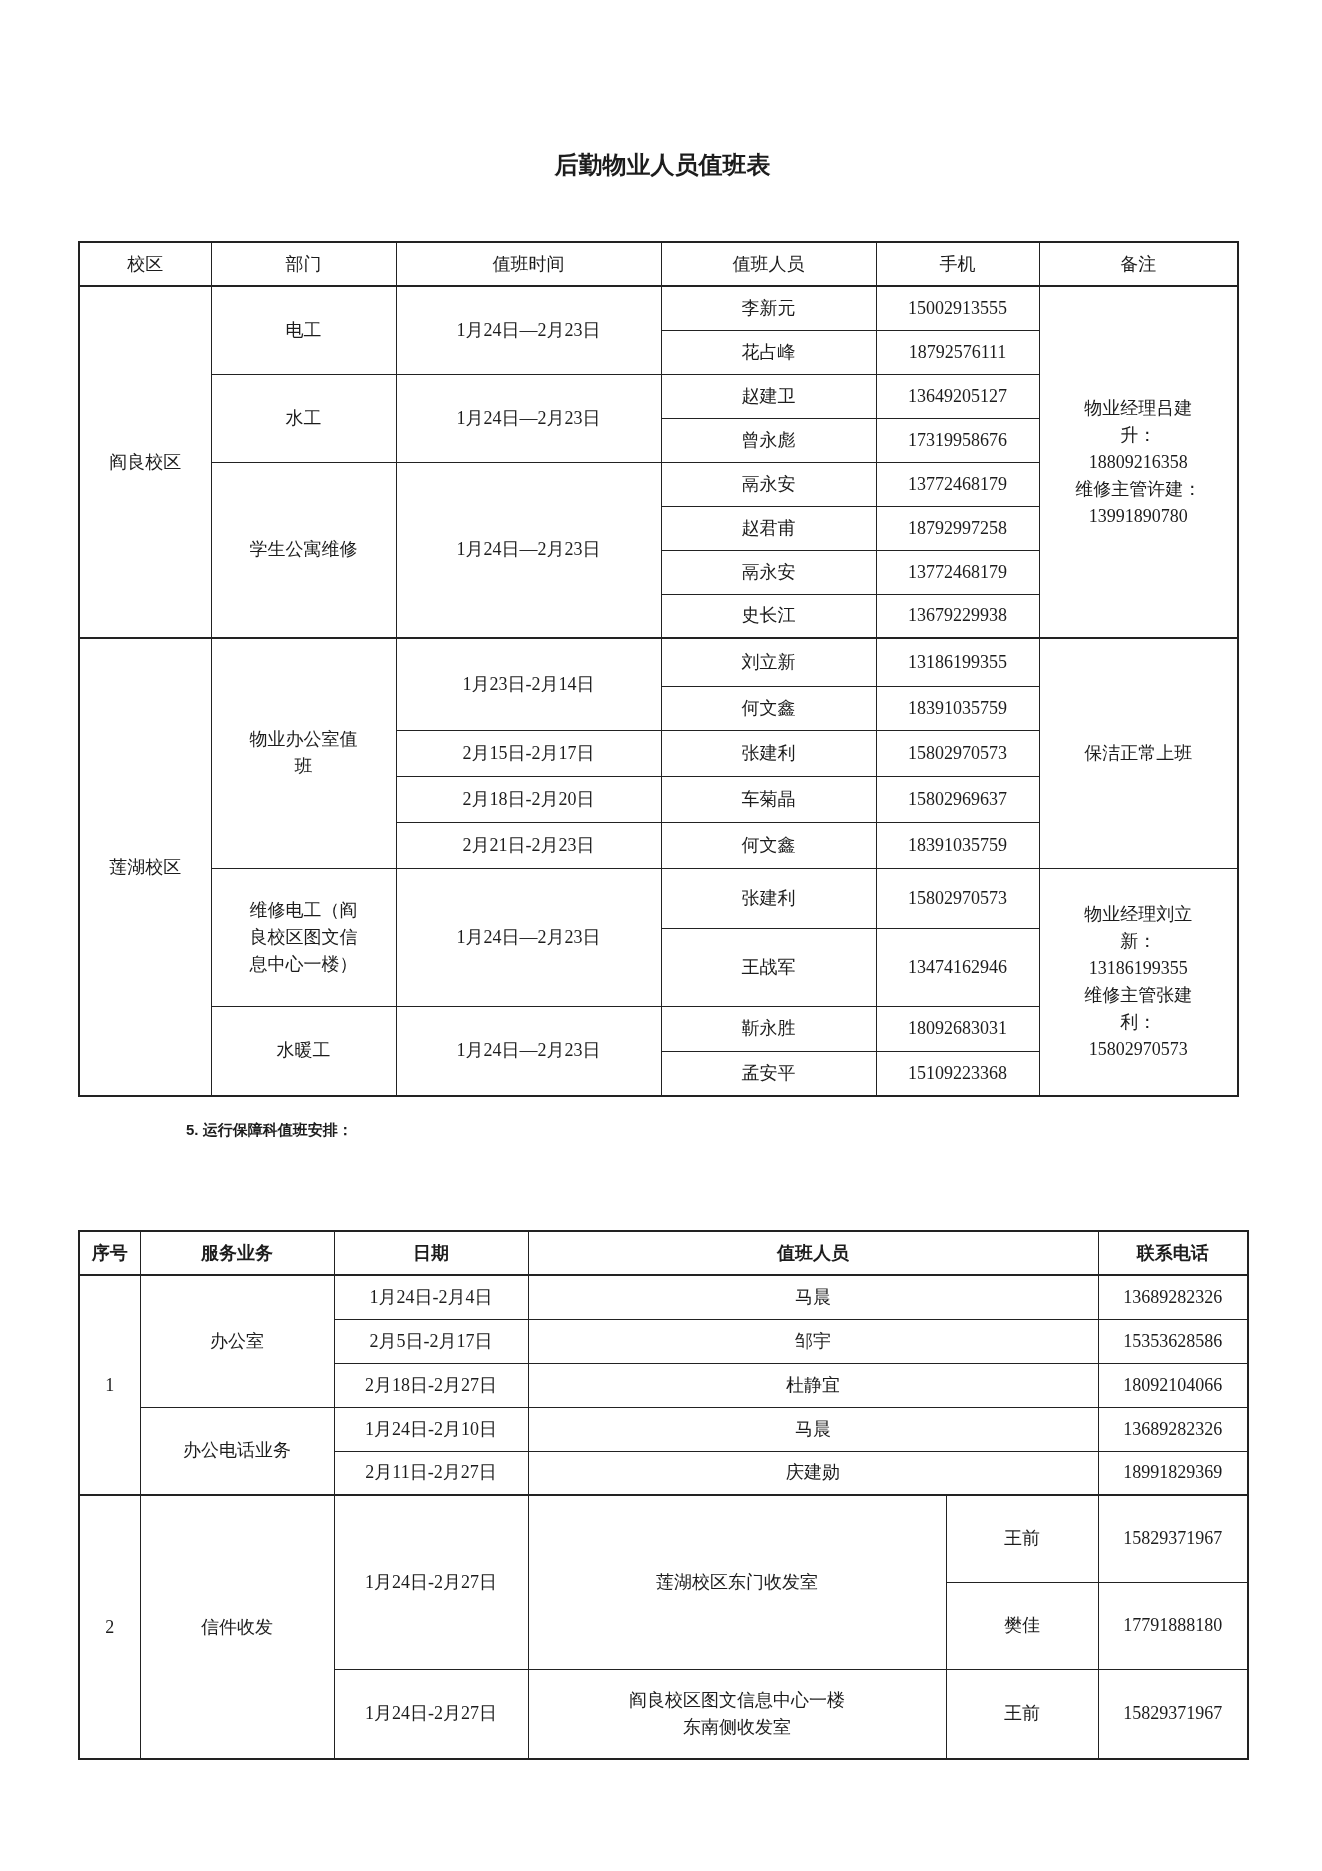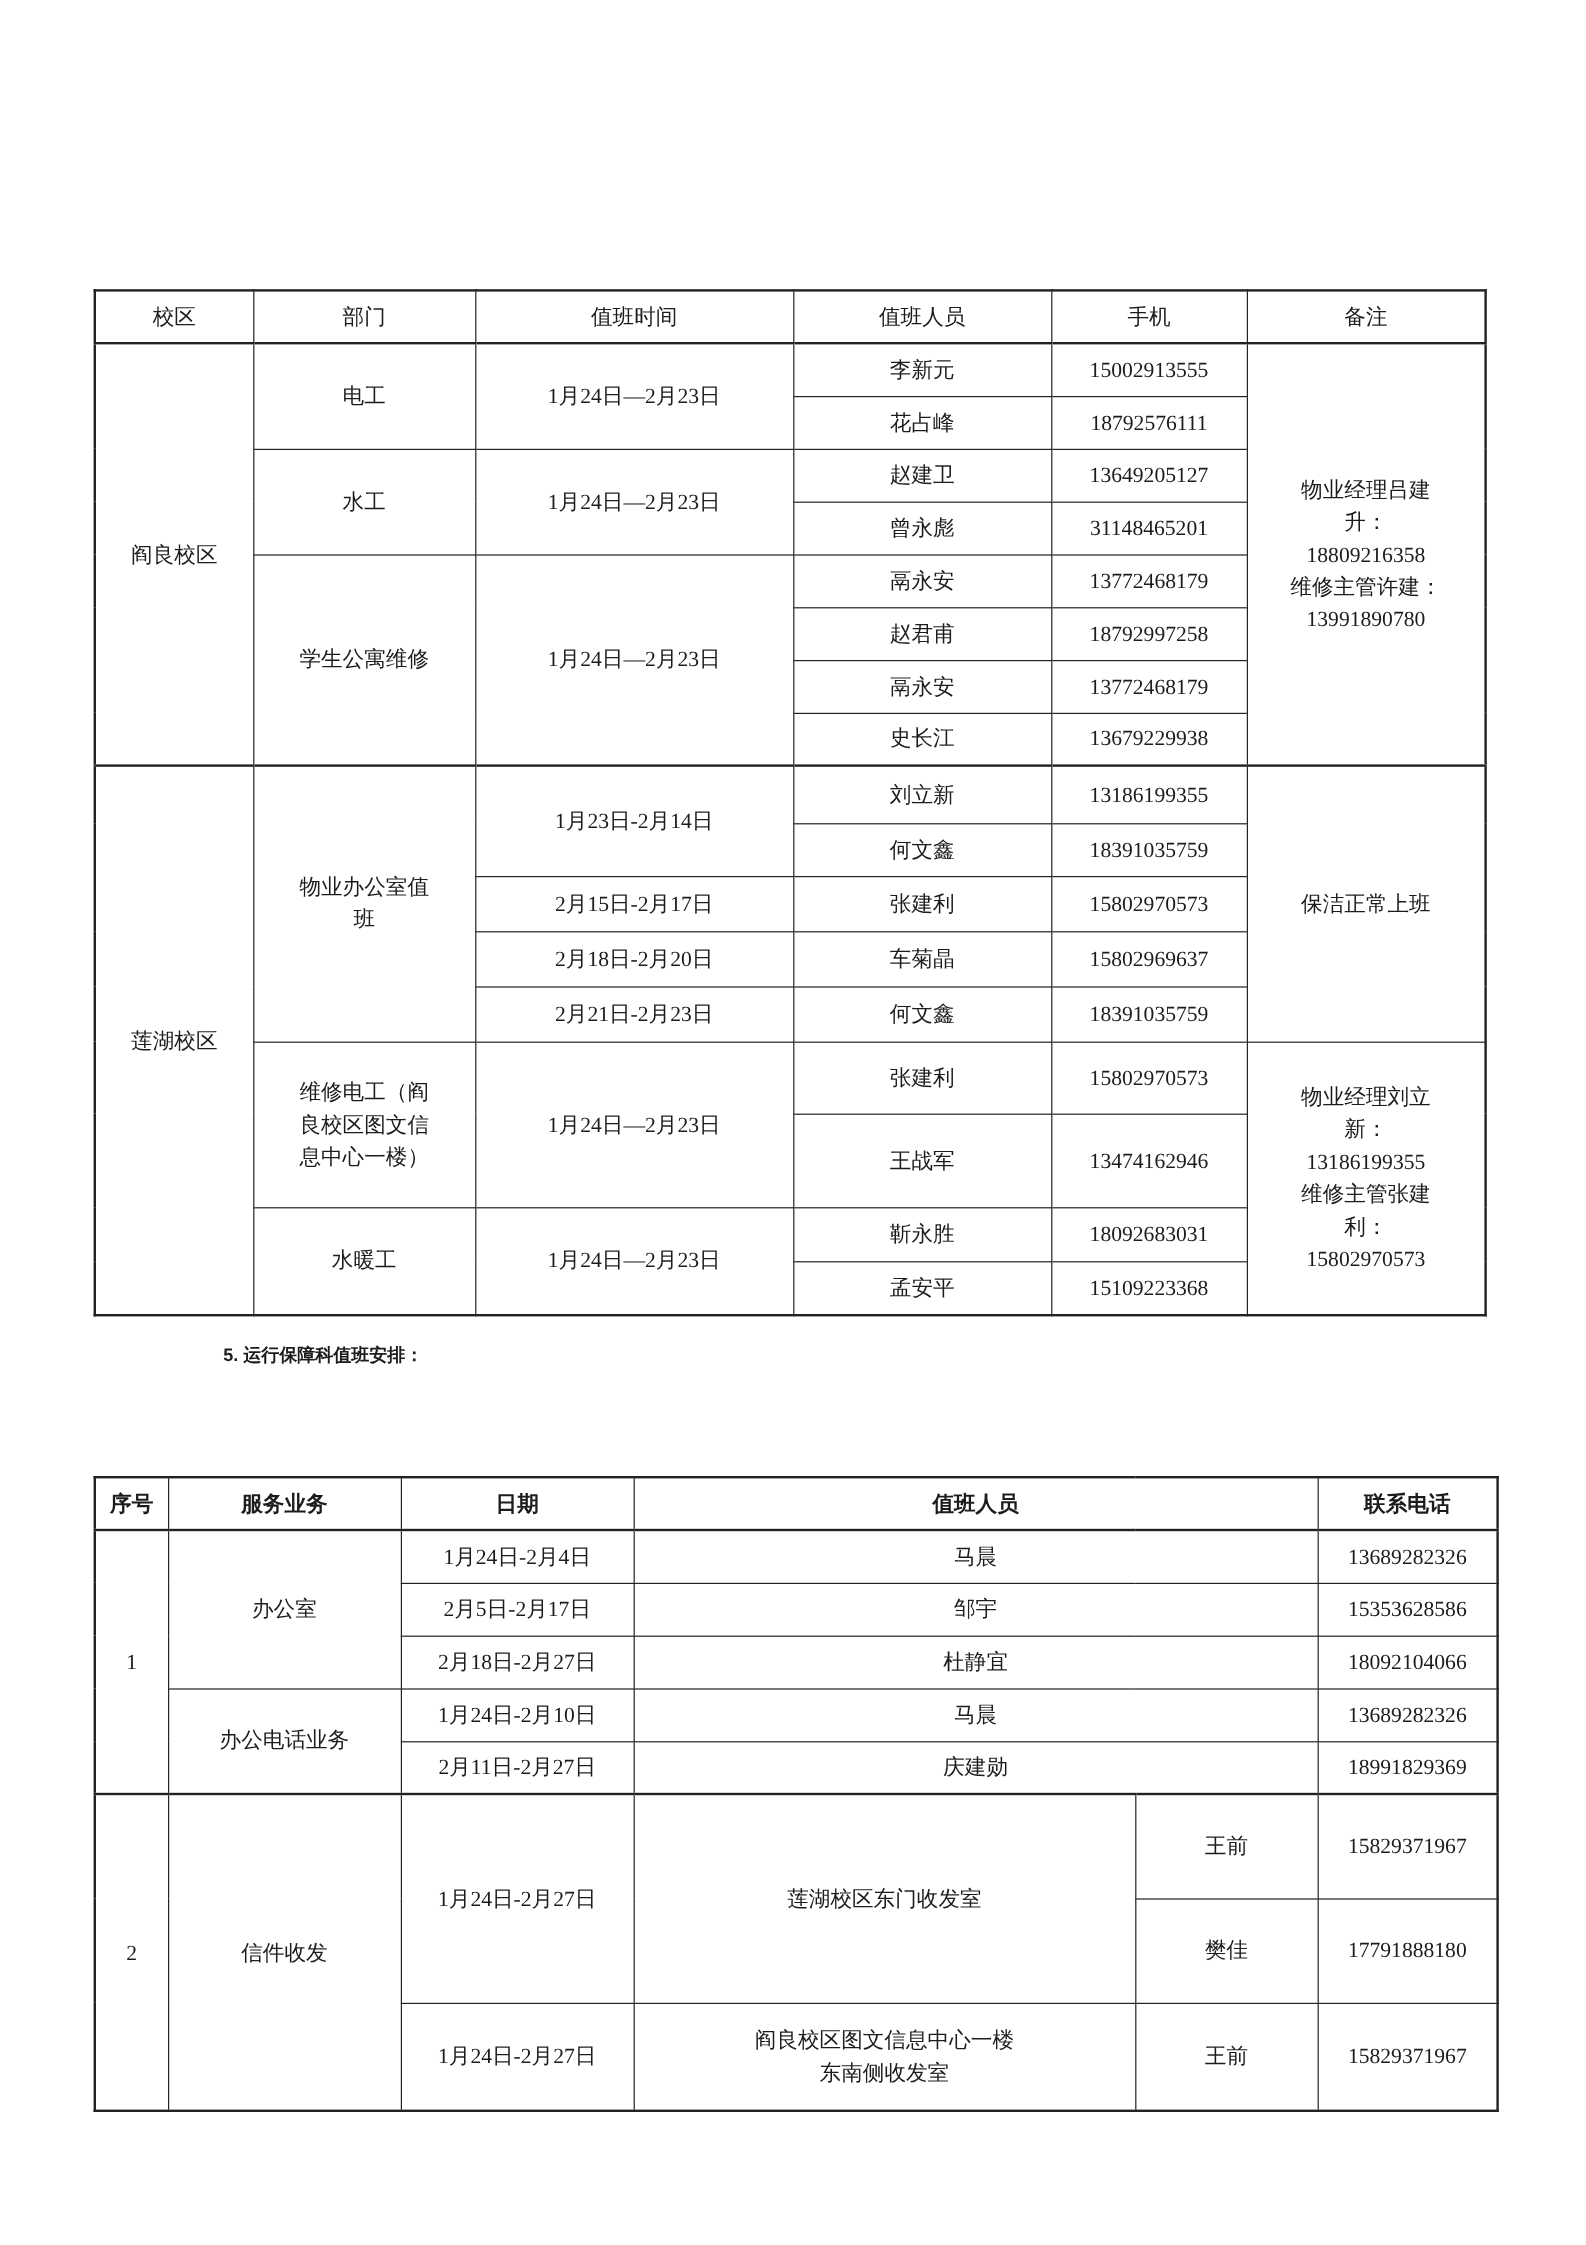--- a/index.html
+++ b/index.html
@@ -45,20 +45,21 @@
     font-weight:bold;
   }
   #t2 tr.sec2-start td{border-top-width:2px;}
   .remark-line,.loc-line{display:block;}
 </style>
 </head>
 <body>
 
 <div class="page">
 
+  <div class="doc-title">后勤物业人员值班表</div>
 
   <table id="t1">
     <colgroup>
       <col style="width:132px">
         <col style="width:185px">
         <col style="width:265px">
       <col style="width:215px">
         <col style="width:163px">
         <col style="width:199px">
     </colgroup>
@@ -90,21 +91,21 @@
       <td>18792576111</td>
     </tr>
     <tr style="height:44px">
       <td rowspan="2" class="dept-pad">水工</td>
       <td rowspan="2">1月24日—2月23日</td>
       <td>赵建卫</td>
       <td>13649205127</td>
     </tr>
     <tr style="height:44px">
       <td>曾永彪</td>
-      <td>31148465201</td>
+      <td>17319958676</td>
     </tr>
     <tr style="height:44px">
       <td rowspan="4" class="dept-pad">学生公寓维修</td>
       <td rowspan="4">1月24日—2月23日</td>
       <td>鬲永安</td>
       <td>13772468179</td>
     </tr>
     <tr style="height:44px">
       <td>赵君甫</td>
       <td>18792997258</td>

